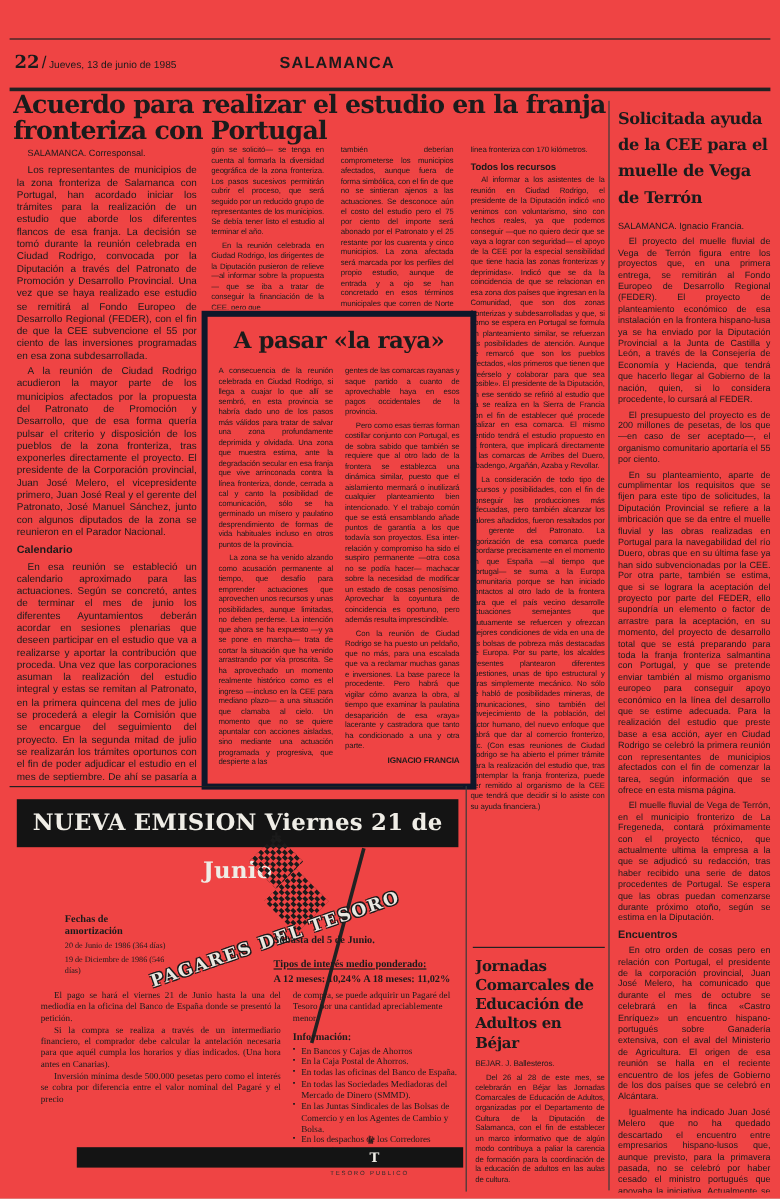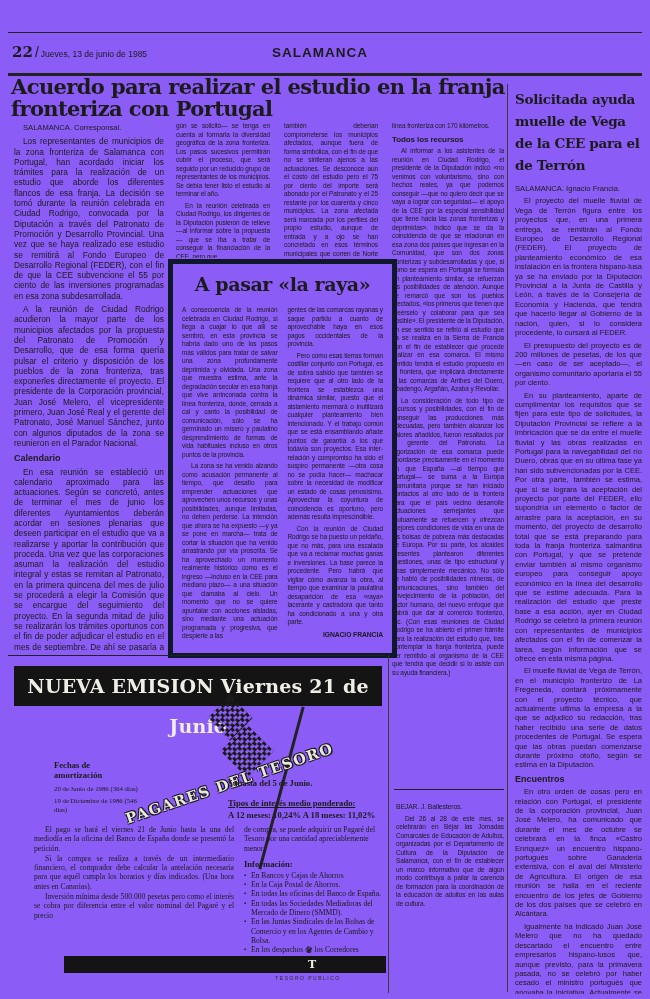--- a/index.html
+++ b/index.html
@@ -1,16 +1,16 @@
 <!DOCTYPE html>
 <html><head>
 <meta charset="utf-8">
 <style>
   html,body{margin:0;padding:0;background:#cfcdc8;}
-  .page{position:relative;width:650px;height:999px;background:#8b5cf6;color:#1b1b1b;
+  .page{position:relative;width:650px;height:999px;background:#ef4444;color:#1b1b1b;
         font-family:"Liberation Sans",sans-serif;overflow:hidden;}
   .abs{position:absolute;}
   .rule{background:#222;}
   .vrule{background:#3a3a3a;}
   .justify{text-align:justify;}
   
   .pagenum{font-family:"DejaVu Serif",serif;font-weight:bold;font-size:15px;}
   .divider{font-size:14px;font-weight:300;padding:0 2px;}
   .dateline{font-size:8.5px;}
   .section-title{font-weight:bold;font-size:13.5px;letter-spacing:1px;text-align:center;}
@@ -62,21 +62,21 @@
 </head>
 <body>
 
 <div class="page">
 
   <div class="abs rule" style="left:8px;top:32px;width:634px;height:1px;"></div>
 
   <div class="abs" style="left:12px;top:43px;">
     <span class="pagenum">22</span><span class="divider">/</span><span class="dateline">Jueves, 13 de junio de 1985</span>
   </div>
-  <div class="abs section-title" style="left:0;top:45px;width:562px;padding-left:39px;">SALAMANCA</div>
+  <div class="abs section-title" style="left:0;top:45px;width:562px;">SALAMANCA</div>
   <div class="abs rule" style="left:8px;top:73px;width:634px;height:3px;"></div>
 
   <div class="abs headline-main" style="left:11px;top:76px;width:496px;">
     <div>Acuerdo para realizar el estudio en la franja</div>
     <div>fronteriza con Portugal</div>
   </div>
 
   <div class="abs body-lg justify colbox" style="left:14px;top:123px;width:150px;height:528px;">
     <p class="byline">SALAMANCA. Corresponsal.</p>
     <p>Los representantes de municipios de la zona fronteriza de Salamanca con Portugal, han acordado iniciar los trámites para la realización de un estudio que aborde los diferentes flancos de esa franja. La decisión se tomó durante la reunión celebrada en Ciudad Rodrigo, convocada por la Diputación a través del Patronato de Promoción y Desarrollo Provincial. Una vez que se haya realizado ese estudio se remitirá al Fondo Europeo de Desarrollo Regional (FEDER), con el fin de que la CEE subvencione el 55 por ciento de las inversiones programadas en esa zona subdesarrollada.</p>
@@ -115,22 +115,22 @@
         <div class="signature">IGNACIO FRANCIA</div>
       </div>
     </div>
   </div>
 
   <div class="abs vrule" style="left:507px;top:84px;width:1px;height:908px;"></div>
 
   <div class="abs" style="left:515px;top:88px;width:127px;height:906px;overflow:hidden;">
     <div class="headline-side">
       <div>Solicitada ayuda</div>
+      <div>de la CEE para el</div>
       <div>muelle de Vega</div>
-      <div>de la CEE para el</div>
       <div>de Terrón</div>
     </div>
     <div class="body-md justify" style="margin-top:8px;">
       <p class="byline noind">SALAMANCA. Ignacio Francia.</p>
       <p>El proyecto del muelle fluvial de Vega de Terrón figura entre los proyectos que, en una primera entrega, se remitirán al Fondo Europeo de Desarrollo Regional (FEDER). El proyecto de planteamiento económico de esa instalación en la frontera hispano-lusa ya se ha enviado por la Diputación Provincial a la Junta de Castilla y León, a través de la Consejería de Economía y Hacienda, que tendrá que hacerlo llegar al Gobierno de la nación, quien, si lo considera procedente, lo cursará al FEDER.</p>
       <p>El presupuesto del proyecto es de 200 millones de pesetas, de los que —en caso de ser aceptado—, el organismo comunitario aportaría el 55 por ciento.</p>
       <p>En su planteamiento, aparte de cumplimentar los requisitos que se fijen para este tipo de solicitudes, la Diputación Provincial se refiere a la imbricación que se da entre el muelle fluvial y las obras realizadas en Portugal para la navegabilidad del río Duero, obras que en su última fase ya han sido subvencionadas por la CEE. Por otra parte, también se estima, que si se lograra la aceptación del proyecto por parte del FEDER, ello supondría un elemento o factor de arrastre para la aceptación, en su momento, del proyecto de desarrollo total que se está preparando para toda la franja fronteriza salmantina con Portugal, y que se pretende enviar también al mismo organismo europeo para conseguir apoyo económico en la línea del desarrollo que se estime adecuada. Para la realización del estudio que preste base a esa acción, ayer en Ciudad Rodrigo se celebró la primera reunión con representantes de municipios afectados con el fin de comenzar la tarea, según información que se ofrece en esta misma página.</p>
       <p>El muelle fluvial de Vega de Terrón, en el municipio fronterizo de La Fregeneda, contará próximamente con el proyecto técnico, que actualmente ultima la empresa a la que se adjudicó su redacción, tras haber recibido una serie de datos procedentes de Portugal. Se espera que las obras puedan comenzarse durante próximo otoño, según se estima en la Diputación.</p>
       <div class="subhead">Encuentros</div>
       <p>En otro orden de cosas pero en relación con Portugal, el presidente de la corporación provincial, Juan José Melero, ha comunicado que durante el mes de octubre se celebrará en la finca «Castro Enríquez» un encuentro hispano-portugués sobre Ganadería extensiva, con el aval del Ministerio de Agricultura. El origen de esa reunión se halla en el reciente encuentro de los jefes de Gobierno de los dos países que se celebró en Alcántara.</p>
@@ -185,19 +185,25 @@
     <div class="abs crown" style="left:297px;top:286px;">♛</div>
     <div class="abs strip" style="left:56px;top:296px;width:322px;height:17px;">
       <div class="abs t-mark" style="left:238px;top:2px;width:20px;">T</div>
     </div>
     <div class="abs strip-caption" style="left:230px;top:315px;width:140px;">TESORO PUBLICO</div>
   </div>
 
   <div class="abs rule" style="left:394px;top:789px;width:110px;height:1px;"></div>
 
   <div class="abs colbox" style="left:396px;top:797px;width:108px;height:198px;">
+    <div class="headline-jornadas">
+      <div>Jornadas</div>
+      <div>Comarcales de</div>
+      <div>Educación de</div>
+      <div>Adultos en Béjar</div>
+    </div>
     <div class="body-sm justify" style="margin-top:6px;">
       <p class="byline noind" style="font-size:6.8px;">BEJAR. J. Ballesteros.</p>
       <p>Del 26 al 28 de este mes, se celebrarán en Béjar las Jornadas Comarcales de Educación de Adultos, organizadas por el Departamento de Cultura de la Diputación de Salamanca, con el fin de establecer un marco informativo que de algún modo contribuya a paliar la carencia de formación para la coordinación de la educación de adultos en las aulas de cultura.</p>
     </div>
   </div>
 
 </div>
 
 </body></html>

